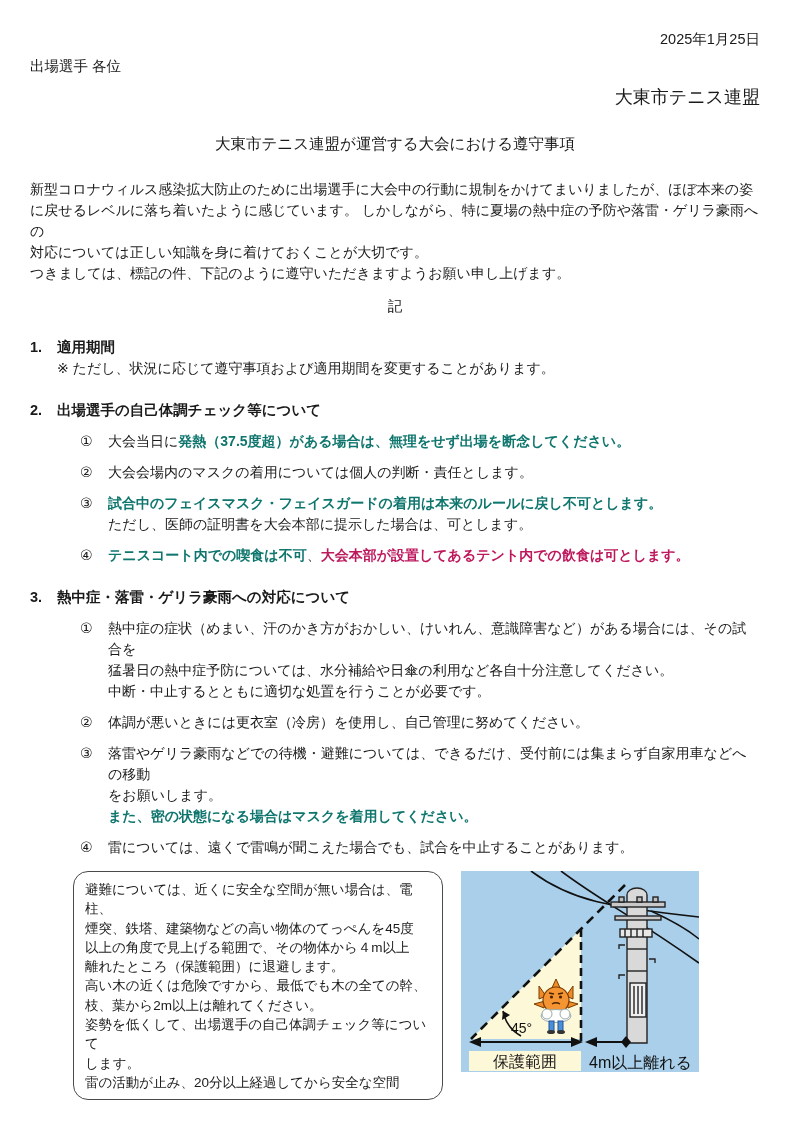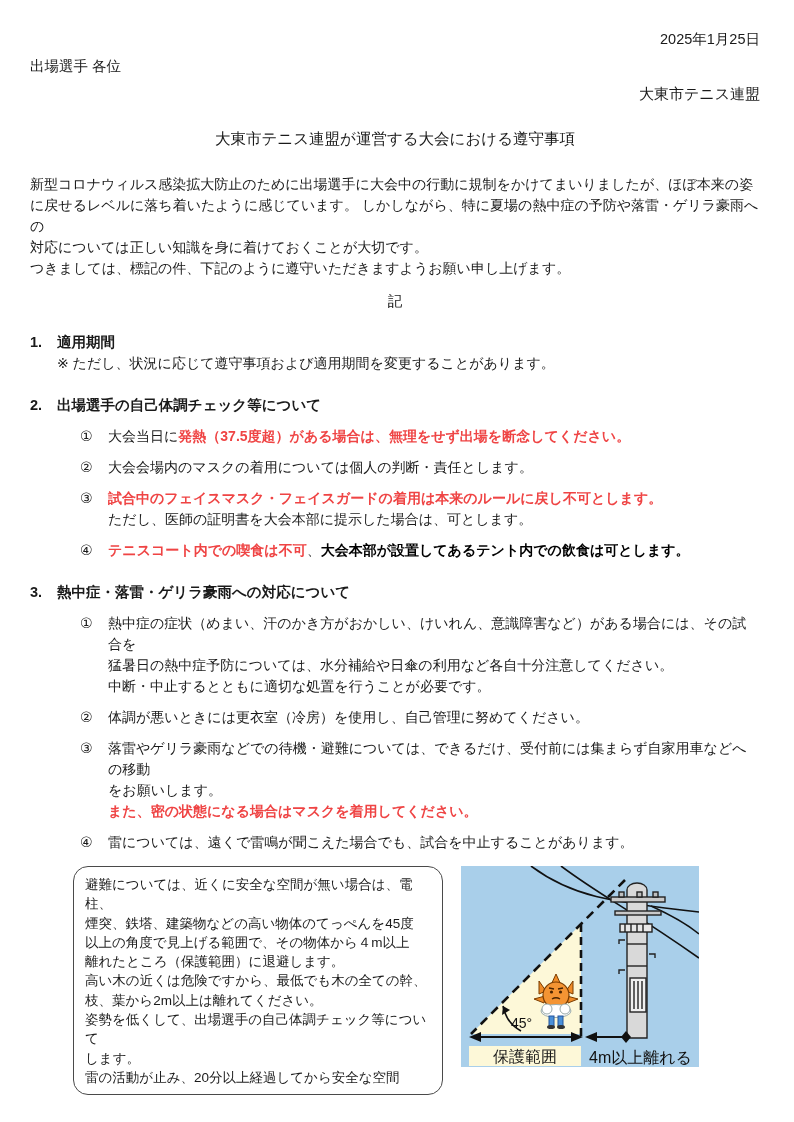--- a/index.html
+++ b/index.html
@@ -9,35 +9,35 @@
     margin:0 auto;
     background:#ffffff;
     font-family:"Liberation Sans","DejaVu Sans",sans-serif;
     color:#1a1a1a;
     box-sizing:border-box;
     padding:30px 34px 0 30px;
     overflow:hidden;
   }
   .date{ text-align:right; font-size:14.5px; }
   .recipient{ font-size:14.5px; margin-top:8px; }
-  .sender{ text-align:right; font-size:15px; margin-top:9px;font-family:Liberation Serif, serif; }
+  .sender{ text-align:right; font-size:18px; margin-top:9px;font-family:Liberation Serif, serif; }
   .title{ text-align:center; font-size:15.5px; font-weight:400; margin:25px 0 0 0; }
   .intro{ margin-top:24px; font-size:14px; line-height:21px; }
   .record-mark{ text-align:center; font-size:14.5px; margin-top:13px; }
 
   .section{ margin-top:21px; }
   .sec-head{ display:flex; font-weight:700; font-size:14.5px; line-height:21px; }
   .sec-num{ width:27px; flex:none; }
   .sec1-body{ margin-left:27px; font-size:14px; line-height:21px; }
 
   .item{ display:flex; margin-left:50px; margin-top:10px; font-size:14px; line-height:21px; }
   .item .marker{ width:28px; flex:none; }
   .item-text{ flex:1; }
-  .red{ color:#ef4444; font-weight:700; }
-  .blue{ color:#000000; font-weight:700; }
+  .red{ color:#0f766e; font-weight:700; }
+  .blue{ color:#be185d; font-weight:700; }
 
   .bottom-row{ display:flex; margin-top:13px; margin-left:43px; align-items:flex-start; }
   .evac-box{
     width:346px;
     border:1.6px solid #4a4a4a;
     border-radius:15px;
     padding:8px 11px 7px 11px;
     font-size:13.5px;
     line-height:19.3px;
   }

